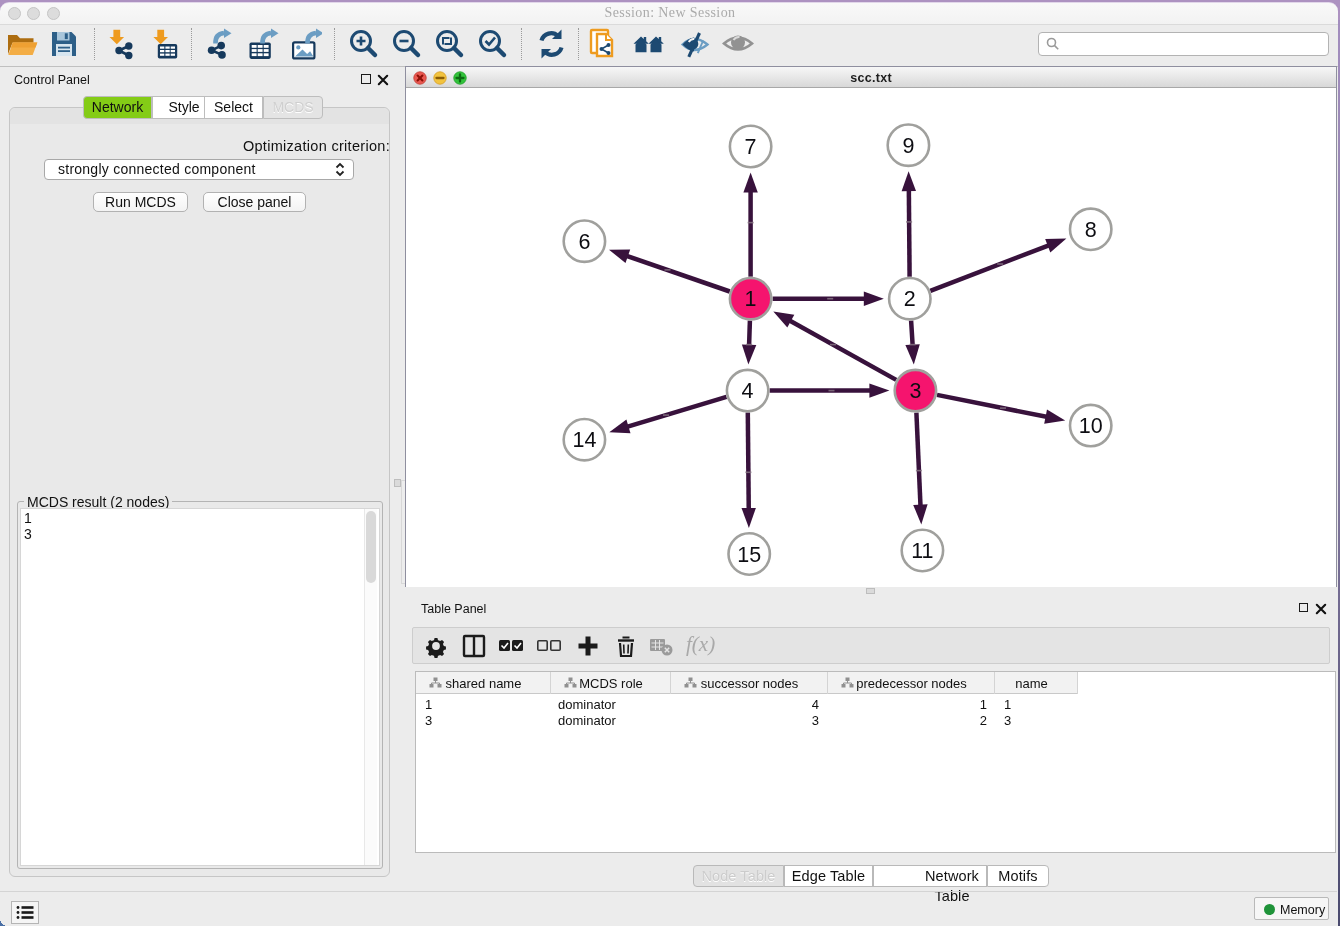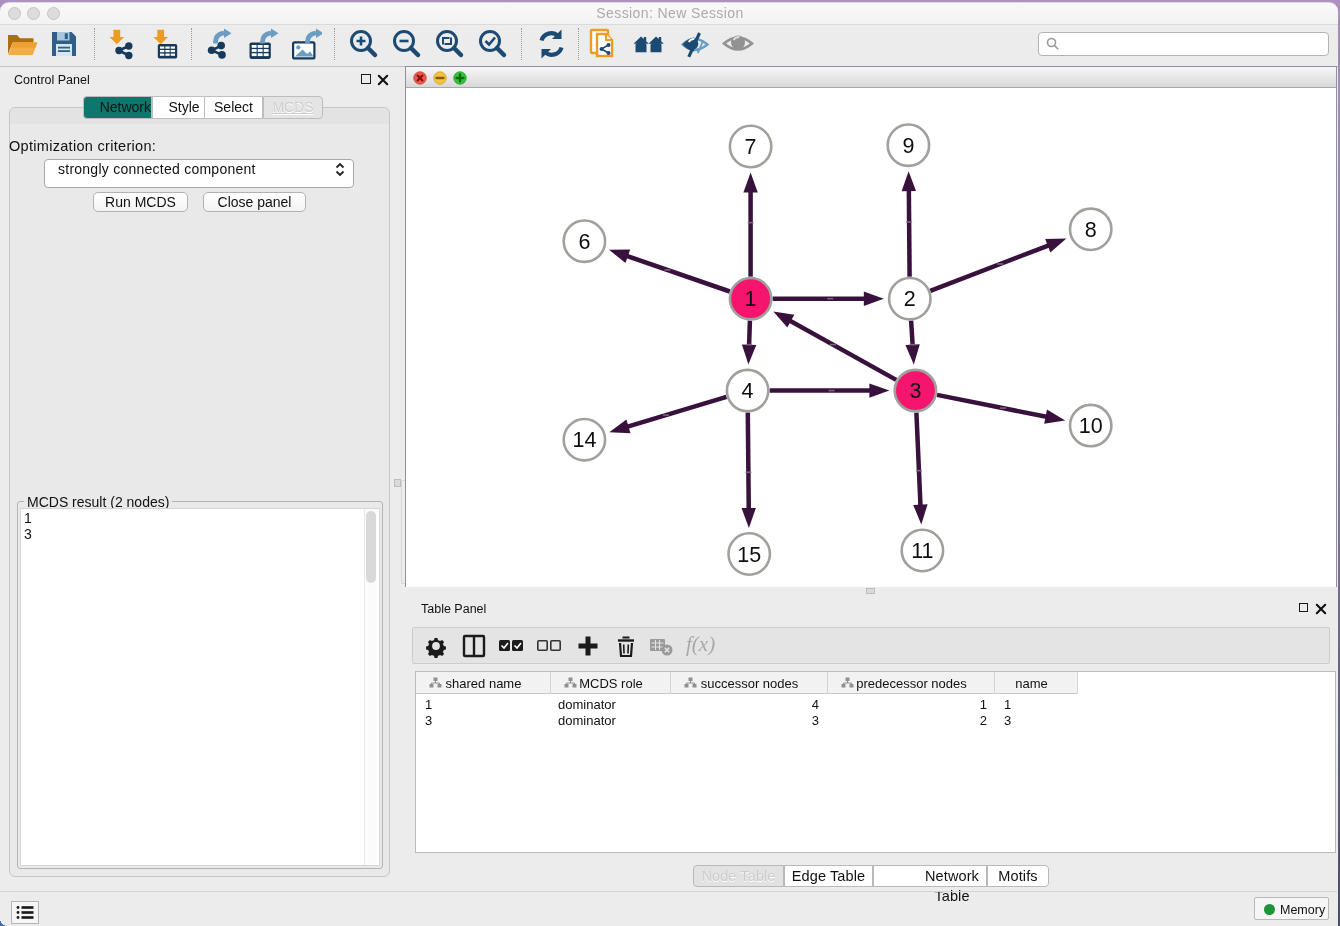--- a/index.html
+++ b/index.html
@@ -13,21 +13,21 @@
 
 <div class="abs" style="left:0;top:0;width:1340px;height:26px;background:#ad92c1;"></div>
 <div class="abs" style="left:1337.5px;top:20px;width:2.5px;height:906px;background:linear-gradient(#a28dbe,#8d80a8 40%,#4a4a6e);"></div>
 <div class="abs" style="left:0;top:921px;width:5px;height:5px;background:radial-gradient(circle at 100% 0%, #ececec 55%, #4a6fa5 60%);"></div>
 <div class="abs" style="left:0;top:2px;width:1338px;height:23px;background:linear-gradient(#f9f9f9,#f2f2f2);border-radius:9px 9px 0 0;border-top:1px solid #e2d7ea;"></div>
 <div class="abs" style="left:0;top:24px;width:1338px;height:43px;background:#ececec;border-top:1px solid #dadada;border-bottom:1px solid #c0c0c0;"></div>
 
 <div class="abs" style="left:8px;top:7px;width:13px;height:13px;border-radius:50%;background:#dcdcdc;border:1px solid #c5c5c5;"></div>
 <div class="abs" style="left:27px;top:7px;width:13px;height:13px;border-radius:50%;background:#dcdcdc;border:1px solid #c5c5c5;"></div>
 <div class="abs" style="left:47px;top:7px;width:13px;height:13px;border-radius:50%;background:#dcdcdc;border:1px solid #c5c5c5;"></div>
-<div class="abs" style="left:0;top:5px;width:1340px;text-align:center;font-size:14px;letter-spacing:0.4px;color:#ababab;">Session: New Session</div>
+<div class="abs" style="left:0;top:5px;width:1340px;text-align:center;font-size:14px;letter-spacing:0.4px;color:#ababab;font-family:Liberation Serif, serif;">Session: New Session</div>
 
 <svg class="abs" width="36" height="36" style="left:4px;top:26px" viewBox="0 0 36 36">
     <path d="M4 9 h9 l3 3.2 h13.5 v4.5 h-21 l-4.5 11.5 z" fill="#ad6d10"></path>
 <path d="M8.8 16.5 h24.5 l-4.6 12.5 h-24.4 z" fill="#f3ad45"></path>
 <path d="M8.8 16.5 h24.5 l-1.8 5 h-24.5 z" fill="#eea032"></path>
   </svg>
 <svg class="abs" width="36" height="36" style="left:46px;top:26px" viewBox="0 0 36 36">
     <path d="M6 6 h19.5 l4.5 4.5 v19.5 h-24 z" fill="#2d5f88"></path>
 <rect x="11" y="6" width="12.5" height="8.5" fill="#a9c6db"></rect>
 <rect x="18.8" y="7.3" width="3" height="5.8" fill="#2d5f88"></rect>
@@ -162,27 +162,27 @@
 <div class="abs" style="left:14px;top:73px;font-size:12.5px;color:#111;">Control Panel</div>
 <div class="abs" style="left:361px;top:74px;width:10px;height:10px;border:1.6px solid #1a1a1a;background:#ececec;"></div>
 <svg class="abs" width="12" height="12" style="left:377px;top:74px" viewBox="0 0 12 12">
     <path d="M1.8 1.8 L10.2 10.2 M10.2 1.8 L1.8 10.2" stroke="#111" stroke-width="2.1" stroke-linecap="round"></path>
   </svg>
 
 <div class="abs" style="left:9px;top:107px;width:381px;height:770px;background:#e9e9e9;border:1px solid #c6c6c6;border-radius:6px;"></div>
 
 <div class="abs" style="left:10px;top:108px;width:379px;height:16px;background:#e3e3e3;border-radius:6px 6px 0 0;"></div>
 
-<div class="abs" style="left:83px;top:96px;width:69px;height:23px;border:1px solid #bdbdbd;border-radius:4px 0 0 4px;background:#0f766e;color:#111;font-size:14px;text-align:right;line-height:21px;">Network</div>
+<div class="abs" style="left:83px;top:96px;width:69px;height:23px;border:1px solid #bdbdbd;border-radius:4px 0 0 4px;background:#84cc16;color:#111;font-size:14px;text-align:center;line-height:21px;">Network</div>
 <div class="abs" style="left:152px;top:96px;width:64px;height:23px;border:1px solid #bdbdbd;border-radius:0;background:#fff;color:#111;font-size:14px;text-align:center;line-height:21px;">Style</div>
 <div class="abs" style="left:204px;top:96px;width:59px;height:23px;border:1px solid #bdbdbd;border-radius:0;background:#fff;color:#111;font-size:14px;text-align:center;line-height:21px;">Select</div>
-<div class="abs" style="left:263px;top:96px;width:60px;height:23px;border:1px solid #bdbdbd;border-radius:0 4px 4px 0;background:#e4e4e4;color:#cfcfcf;text-shadow:0 1px 0 #fff;font-size:14px;text-align:center;line-height:21px;text-decoration:underline;">MCDS</div>
-
-<div class="abs" style="left:9px;top:138px;width:381px;text-align:left;font-size:14.5px;letter-spacing:0.3px;color:#111;">Optimization criterion:</div>
-<div class="abs" style="left:44px;top:159px;width:310px;height:29px;background:#fff;border:1px solid #a8a8a8;border-radius:4px;">
+<div class="abs" style="left:263px;top:96px;width:60px;height:23px;border:1px solid #bdbdbd;border-radius:0 4px 4px 0;background:#e4e4e4;color:#cfcfcf;text-shadow:0 1px 0 #fff;font-size:14px;text-align:center;line-height:21px;">MCDS</div>
+
+<div class="abs" style="left:9px;top:138px;width:381px;text-align:right;font-size:14.5px;letter-spacing:0.3px;color:#111;">Optimization criterion:</div>
+<div class="abs" style="left:44px;top:159px;width:310px;height:21px;background:#fff;border:1px solid #a8a8a8;border-radius:4px;">
   <div class="abs" style="left:13px;top:1px;font-size:14px;letter-spacing:0.25px;color:#111;">strongly connected component</div>
   <svg class="abs" width="12" height="15" style="right:7px;top:2px" viewBox="0 0 12 15">
       <path d="M2.5 5.5 L6 2 L9.5 5.5" fill="none" stroke="#222" stroke-width="1.8"></path>
       <path d="M2.5 9.5 L6 13 L9.5 9.5" fill="none" stroke="#222" stroke-width="1.8"></path>
     </svg>
 </div>
 <div class="abs" style="left:93px;top:192px;width:95px;height:20px;background:linear-gradient(#ffffff,#f3f3f3);border:1px solid #b2b2b2;border-radius:5px;font-size:14px;color:#111;text-align:center;line-height:19px;">Run MCDS</div>
 <div class="abs" style="left:203px;top:192px;width:103px;height:20px;background:linear-gradient(#ffffff,#f3f3f3);border:1px solid #b2b2b2;border-radius:5px;font-size:14px;color:#111;text-align:center;line-height:19px;">Close panel</div>
 
 <div class="abs" style="left:17px;top:501px;width:366px;height:368px;border:1px solid #b4b4b4;border-radius:3px;"></div>
@@ -192,20 +192,21 @@
   <div class="abs" style="right:2px;top:0;width:13px;height:356px;background:#fbfbfb;border-left:1px solid #e8e8e8;">
     <div class="abs" style="left:1px;top:2px;width:10px;height:72px;background:#d9d9d9;border-radius:5px;"></div>
   </div>
 </div>
 
 <div class="abs" style="left:401px;top:480px;width:6px;height:104px;background:#ededed;border:1px solid #d8d8d8;"></div>
 <div class="abs" style="left:394px;top:479px;width:7px;height:8px;background:#dadada;border:1px solid #bdbdbd;"></div>
 
 <div class="abs" style="left:405px;top:66px;width:932px;height:521px;border:1px solid #8f8f9f;background:#fff;">
   <div class="abs" style="left:0;top:0;width:930px;height:21px;background:linear-gradient(#f7f7f7,#d8d8d8);border-bottom:1px solid #a8a8a8;"></div>
+  <div class="abs" style="left:0;top:4px;width:930px;text-align:center;font-size:12.5px;font-weight:700;color:#1d1d1d;letter-spacing:0.3px;">scc.txt</div>
   <svg class="abs" width="66" height="16" style="left:7px;top:3px" viewBox="0 0 66 16">
 <circle cx="7" cy="8" r="6.2" fill="#ea5850" stroke="#c4453c" stroke-width="0.9"></circle>
 <path d="M4.6 5.6 L9.4 10.4 M9.4 5.6 L4.6 10.4" stroke="#8c1007" stroke-width="2.1" stroke-linecap="round"></path>
 <circle cx="27" cy="8" r="6.2" fill="#f2c33e" stroke="#d9a32c" stroke-width="0.9"></circle>
 <path d="M23.5 8 h7" stroke="#8a5d05" stroke-width="2.3" stroke-linecap="round"></path>
 <circle cx="47" cy="8" r="6.2" fill="#32c33a" stroke="#23a32c" stroke-width="0.9"></circle>
 <path d="M47 4.5 v7 M43.5 8 h7" stroke="#0c6b12" stroke-width="2.3" stroke-linecap="round"></path>
 </svg>
   <div class="abs" style="left:0;top:22px;width:930px;height:498px;background:#fff;overflow:hidden;">
       <svg width="930" height="498" viewBox="0 0 930 498" style="position:absolute;left:0;top:0">

